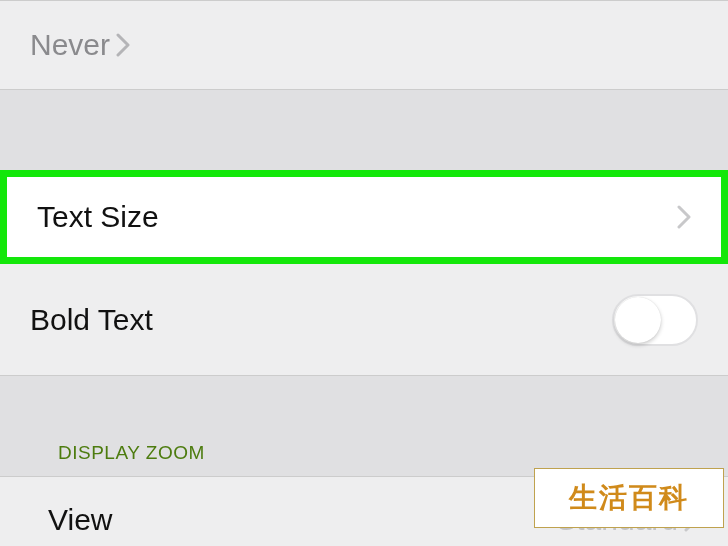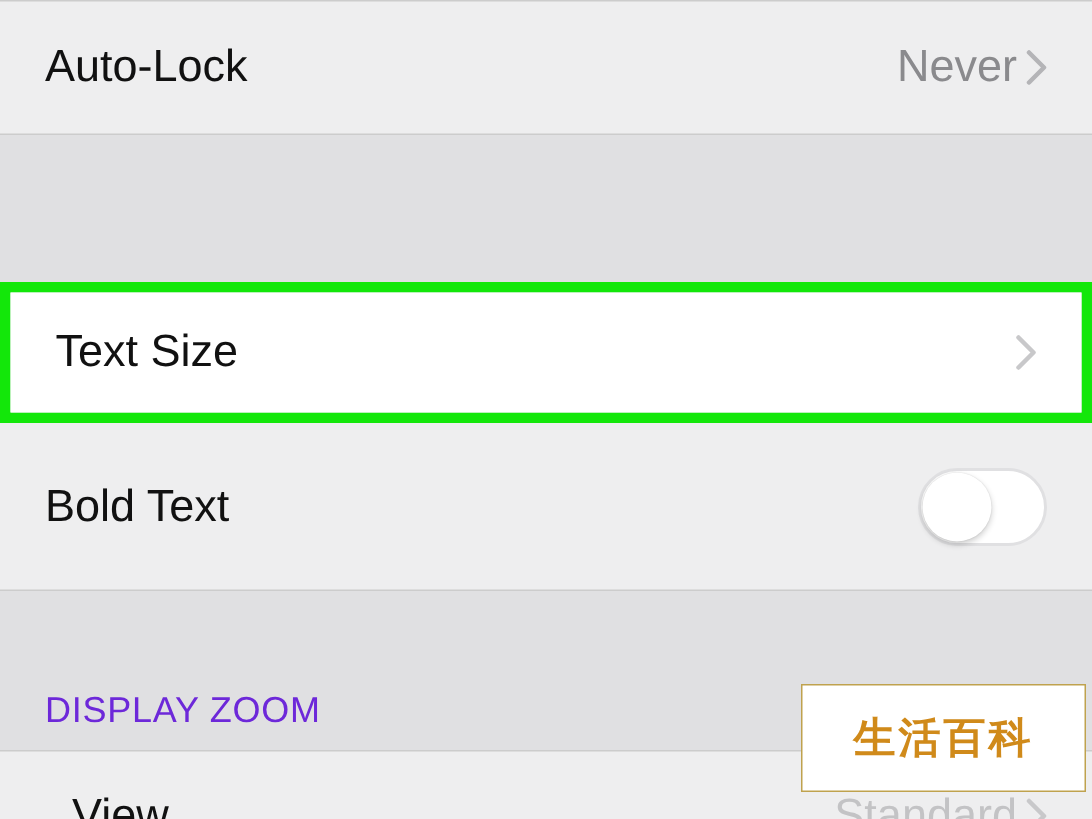--- a/index.html
+++ b/index.html
@@ -38,21 +38,20 @@
       display: inline-block;
     }
     .chevron svg { display: block; }
     .gap { height: 80px; background: #e0e0e2; }
     .row-autolock {
       height: 90px;
     }
     .highlight-wrap {
       border: 7px solid #13e70a;
       position: relative;
-      margin-top: 18px;
     }
     .row-textsize {
       height: 80px;
       background: #ffffff;
       border: none;
     }
     .row-boldtext {
       height: 112px;
       border-top: none;
     }
@@ -69,38 +68,39 @@
       left: 1px;
       top: 1px;
       width: 46px;
       height: 46px;
       border-radius: 50%;
       background: #ffffff;
       box-shadow: 0 2px 4px rgba(0,0,0,0.2), 0 0 1px rgba(0,0,0,0.15);
     }
     .gap2 { height: 66px; background: #e0e0e2; }
     .section-header {
-      font-size: 24px;
-      color: #6d28d9;
+      font-size: 19px;
+      color: #4d7c0f;
       letter-spacing: 0.5px;
       padding: 0 30px 12px 30px;
       text-transform: uppercase;
       background: #e0e0e2;
+      margin-left: 28px;
     }
     .row-view {
       height: 86px;
       border-bottom: none;
       padding-left: 48px;
     }
     .watermark {
       position: absolute;
       right: 4px;
       bottom: 18px;
       width: 190px;
-      height: 72px;
+      height: 60px;
       background: #ffffff;
       border: 1px solid #bfa24e;
       display: flex;
       flex-direction: column;
       align-items: center;
       justify-content: center;
       padding: 2px;
     }
     .wm-top {
       font-size: 28px;
@@ -117,21 +117,20 @@
       font-family: Arial, sans-serif;
     }
     .value-faded {
       color: #c3c3c5;
     }
   </style>
 </head>
 <body>
 
 <div class="row row-autolock">
-  <span class="row-label">Auto-Lock</span>
   <span class="row-value">
     <span>Never</span>
     <span class="chevron">
       <svg viewBox="0 0 14 24" width="14" height="24">
           <polyline points="2,2 12,12 2,22" fill="none" stroke="#b4b4b7" stroke-width="3" stroke-linecap="round" stroke-linejoin="round"></polyline>
         </svg>
     </span>
   </span>
 </div>
 

